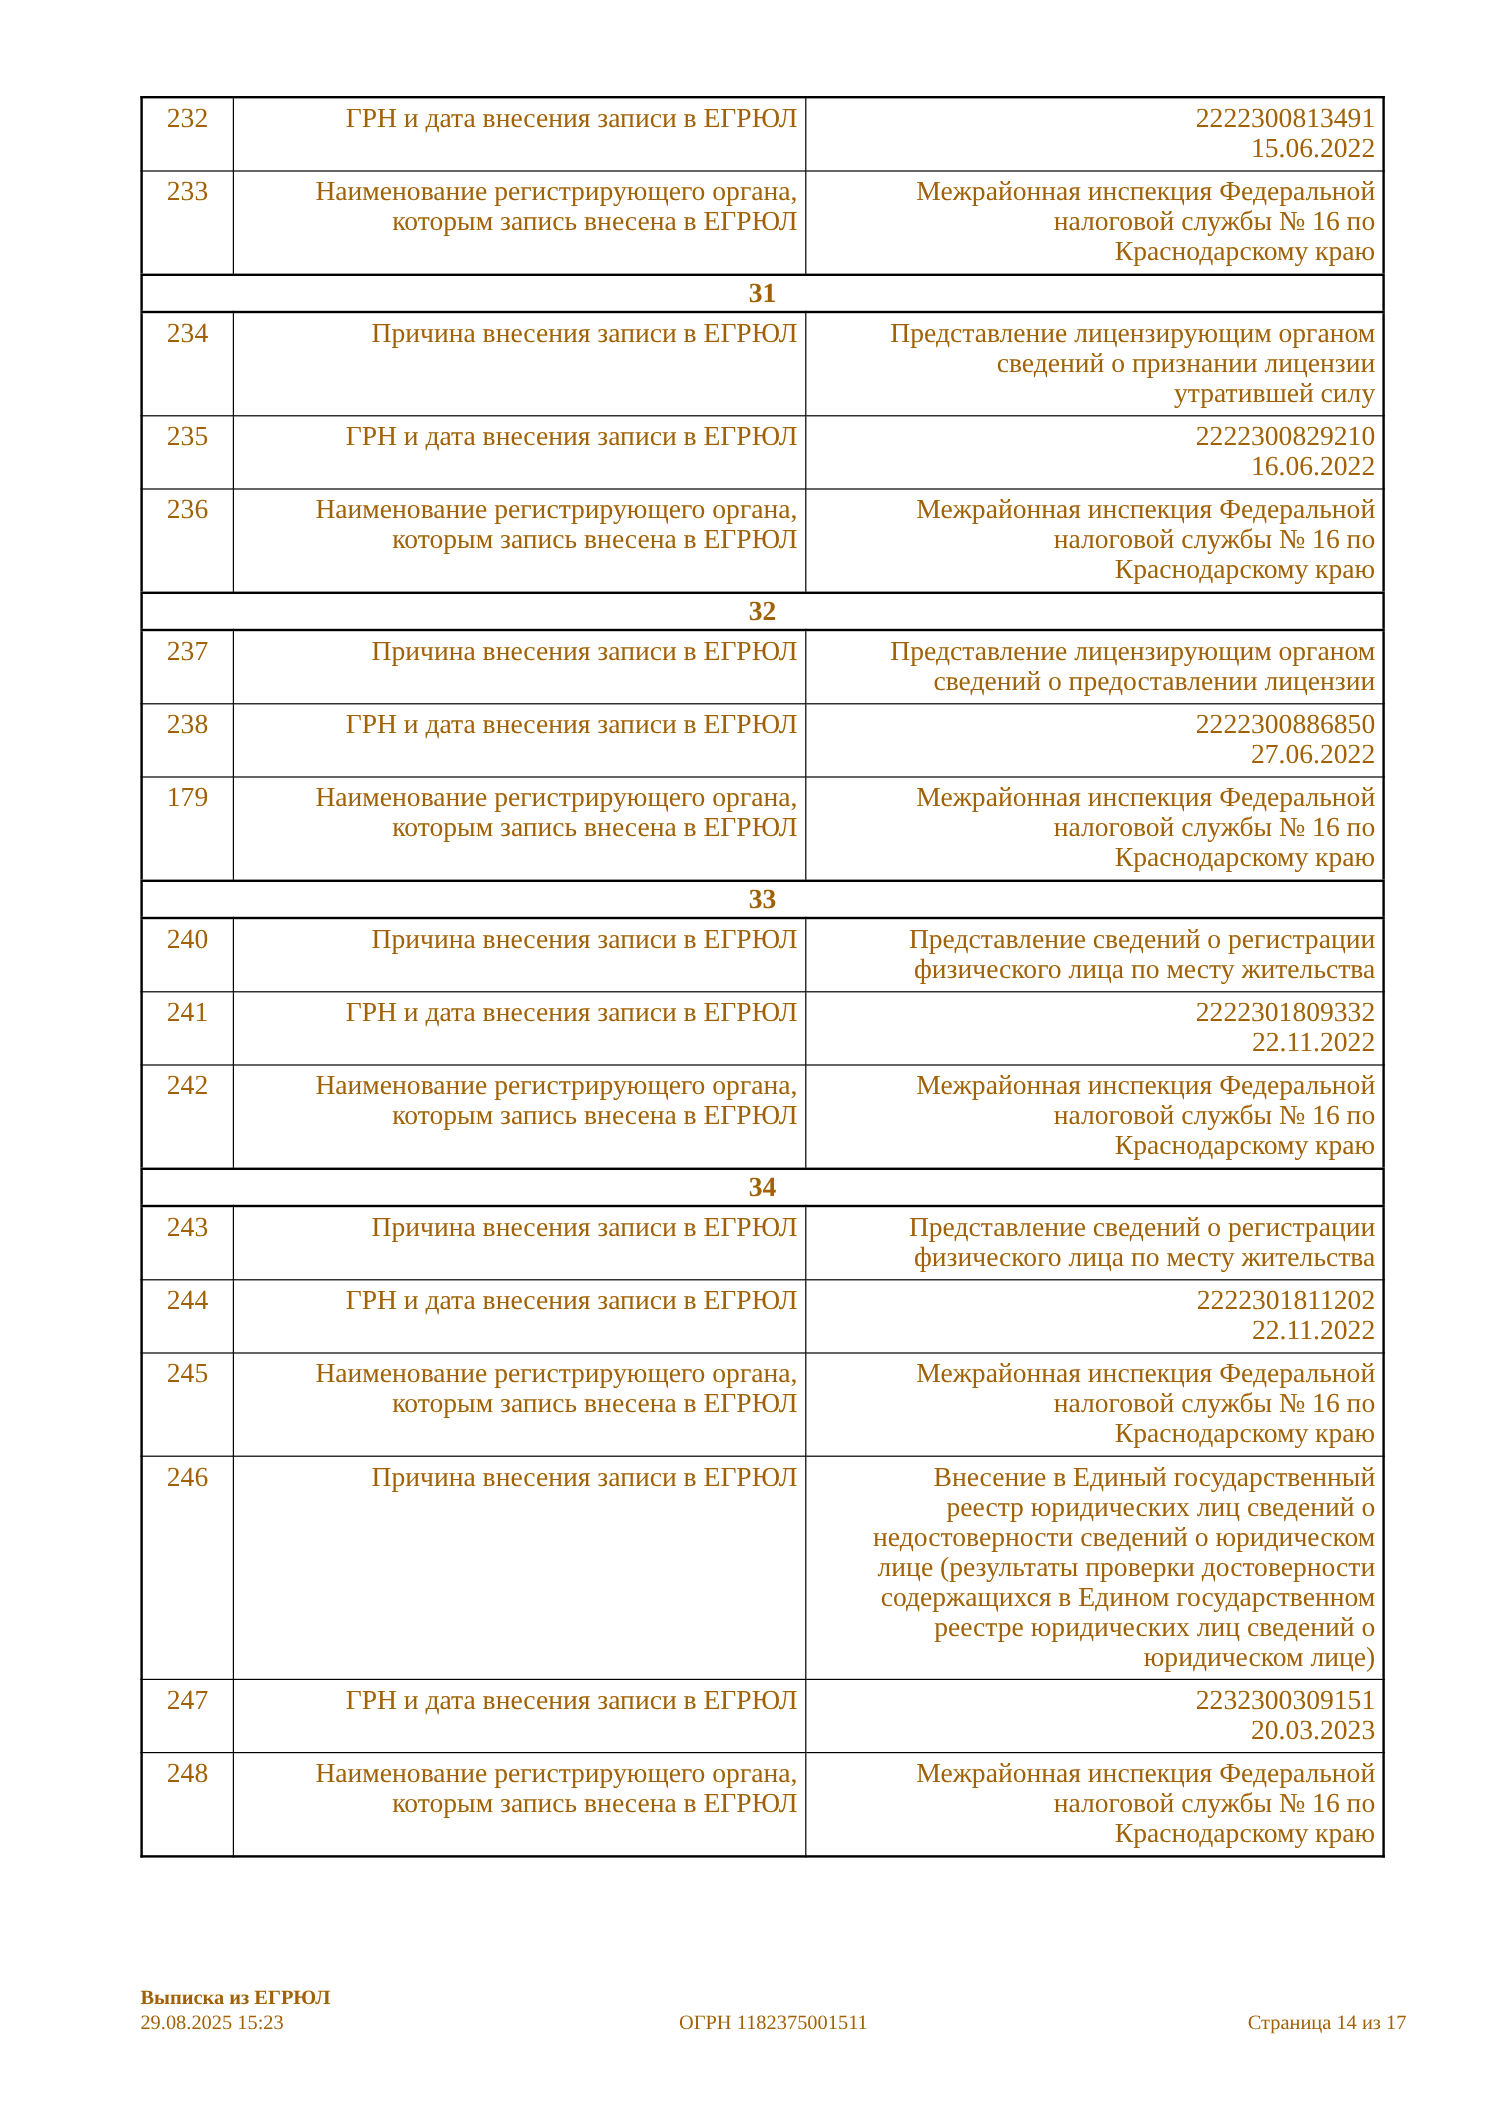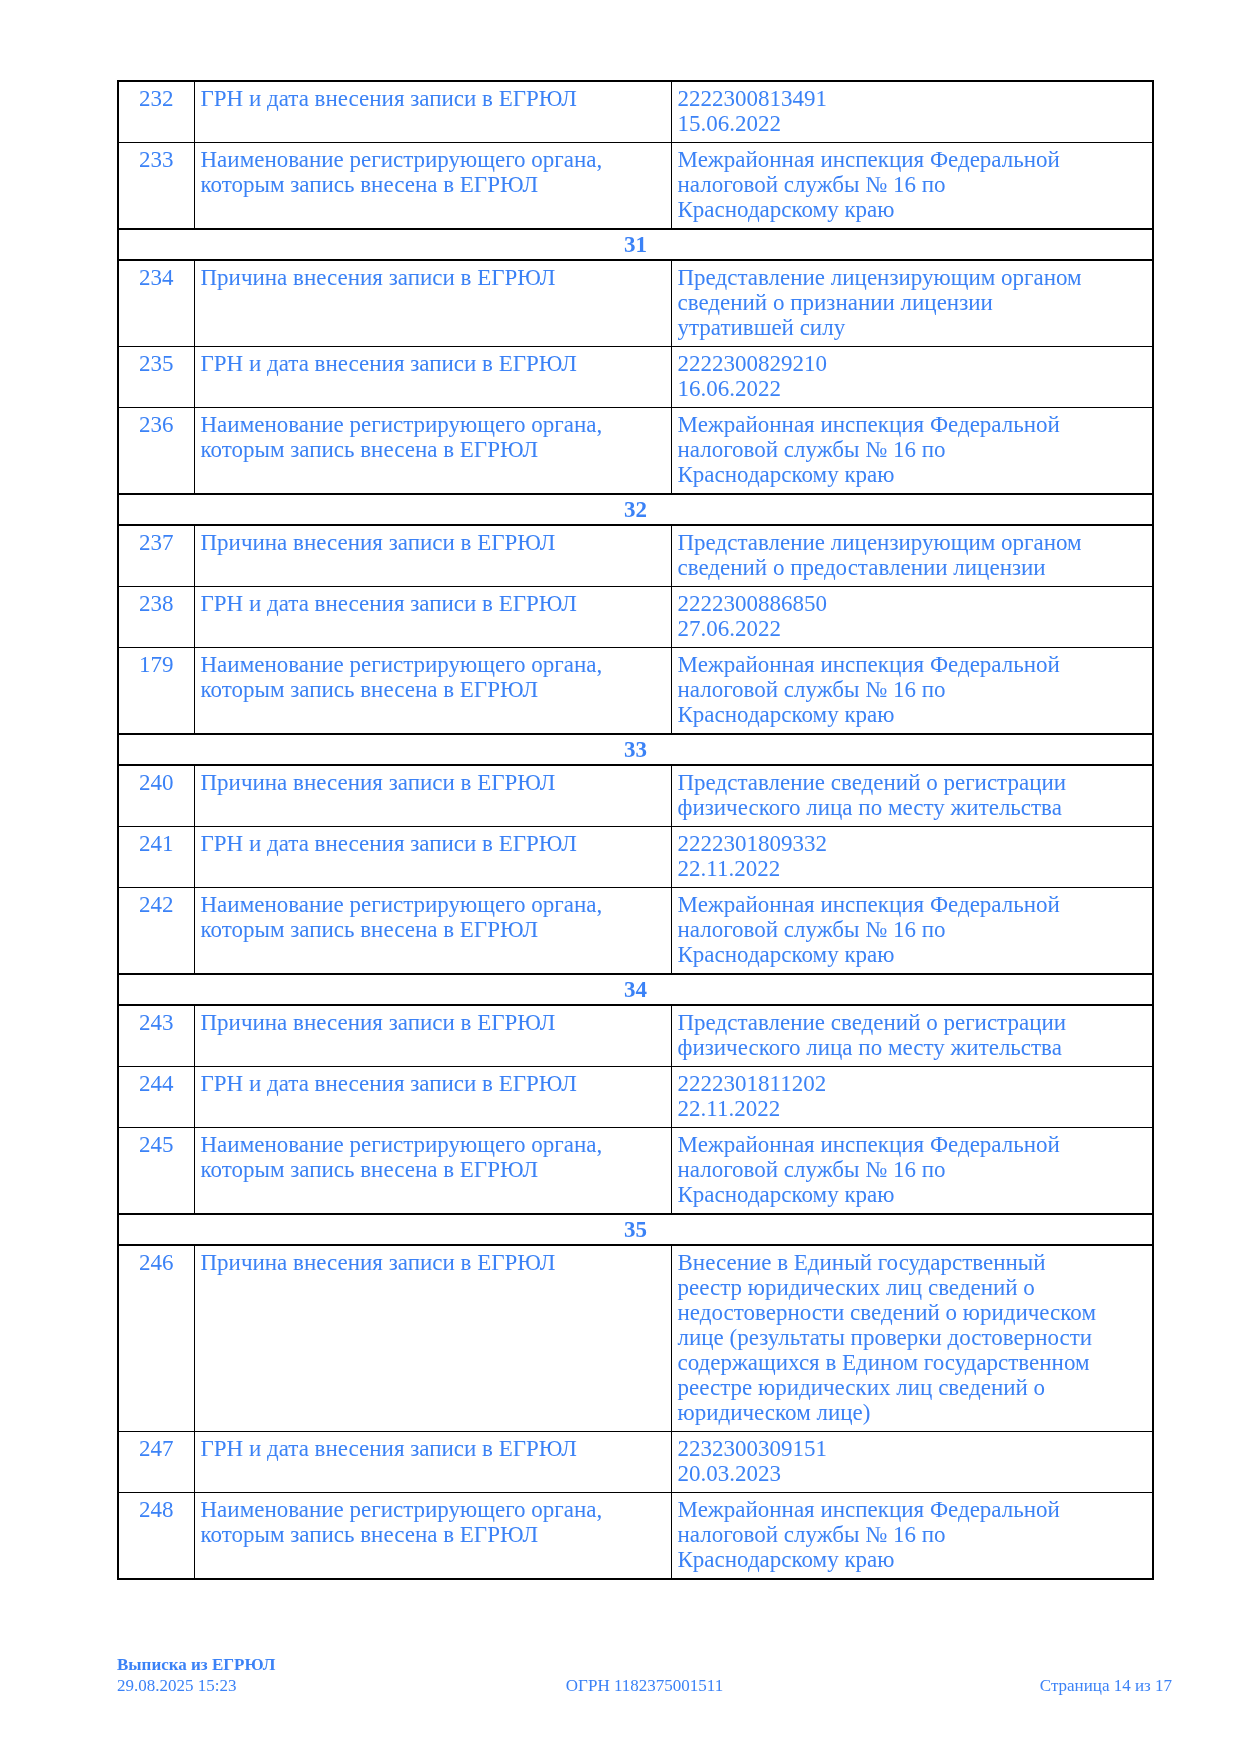--- a/index.html
+++ b/index.html
@@ -5,21 +5,21 @@
   html, body {
     margin: 0;
     padding: 0;
     background: #ffffff;
   }
   .page {
     position: relative;
     width: 1240px;
     height: 1755px;
     background: #ffffff;
-    color: #3b82f6;
+    color: #a16207;
     font-family: "Liberation Serif", "DejaVu Serif", serif;
     overflow: hidden;
   }
   table.egrul {
     position: absolute;
     left: 117px;
     top: 80px;
     width: 1035px;
     border-collapse: collapse;
     table-layout: fixed;
@@ -27,20 +27,21 @@
   }
   table.egrul col.c1 { width: 76px; }
   table.egrul col.c2 { width: 477px; }
   table.egrul col.c3 { width: 482px; }
   table.egrul td {
     border: 1px solid #000;
     vertical-align: top;
     padding: 4px 6px 6px 6px;
     font-size: 23px;
     line-height: 25px;
+    text-align: right;
   }
   table.egrul td.num {
     text-align: center;
     padding-left: 2px;
     padding-right: 2px;
   }
   table.egrul tr.section td {
     border-top: 2px solid #000;
     border-bottom: 2px solid #000;
     text-align: center;
@@ -239,23 +240,20 @@
           <td>
             <div class="tline">Наименование регистрирующего органа,</div>
             <div class="tline">которым запись внесена в ЕГРЮЛ</div>
           </td>
           <td>
             <div class="tline">Межрайонная инспекция Федеральной</div>
             <div class="tline">налоговой службы № 16 по</div>
             <div class="tline">Краснодарскому краю</div>
           </td>
         </tr>
-        <tr class="section">
-          <td colspan="3">35</td>
-        </tr>
         <tr>
           <td class="num">246</td>
           <td>
             <div class="tline">Причина внесения записи в ЕГРЮЛ</div>
           </td>
           <td>
             <div class="tline">Внесение в Единый государственный</div>
             <div class="tline">реестр юридических лиц сведений о</div>
             <div class="tline">недостоверности сведений о юридическом</div>
             <div class="tline">лице (результаты проверки достоверности</div>

